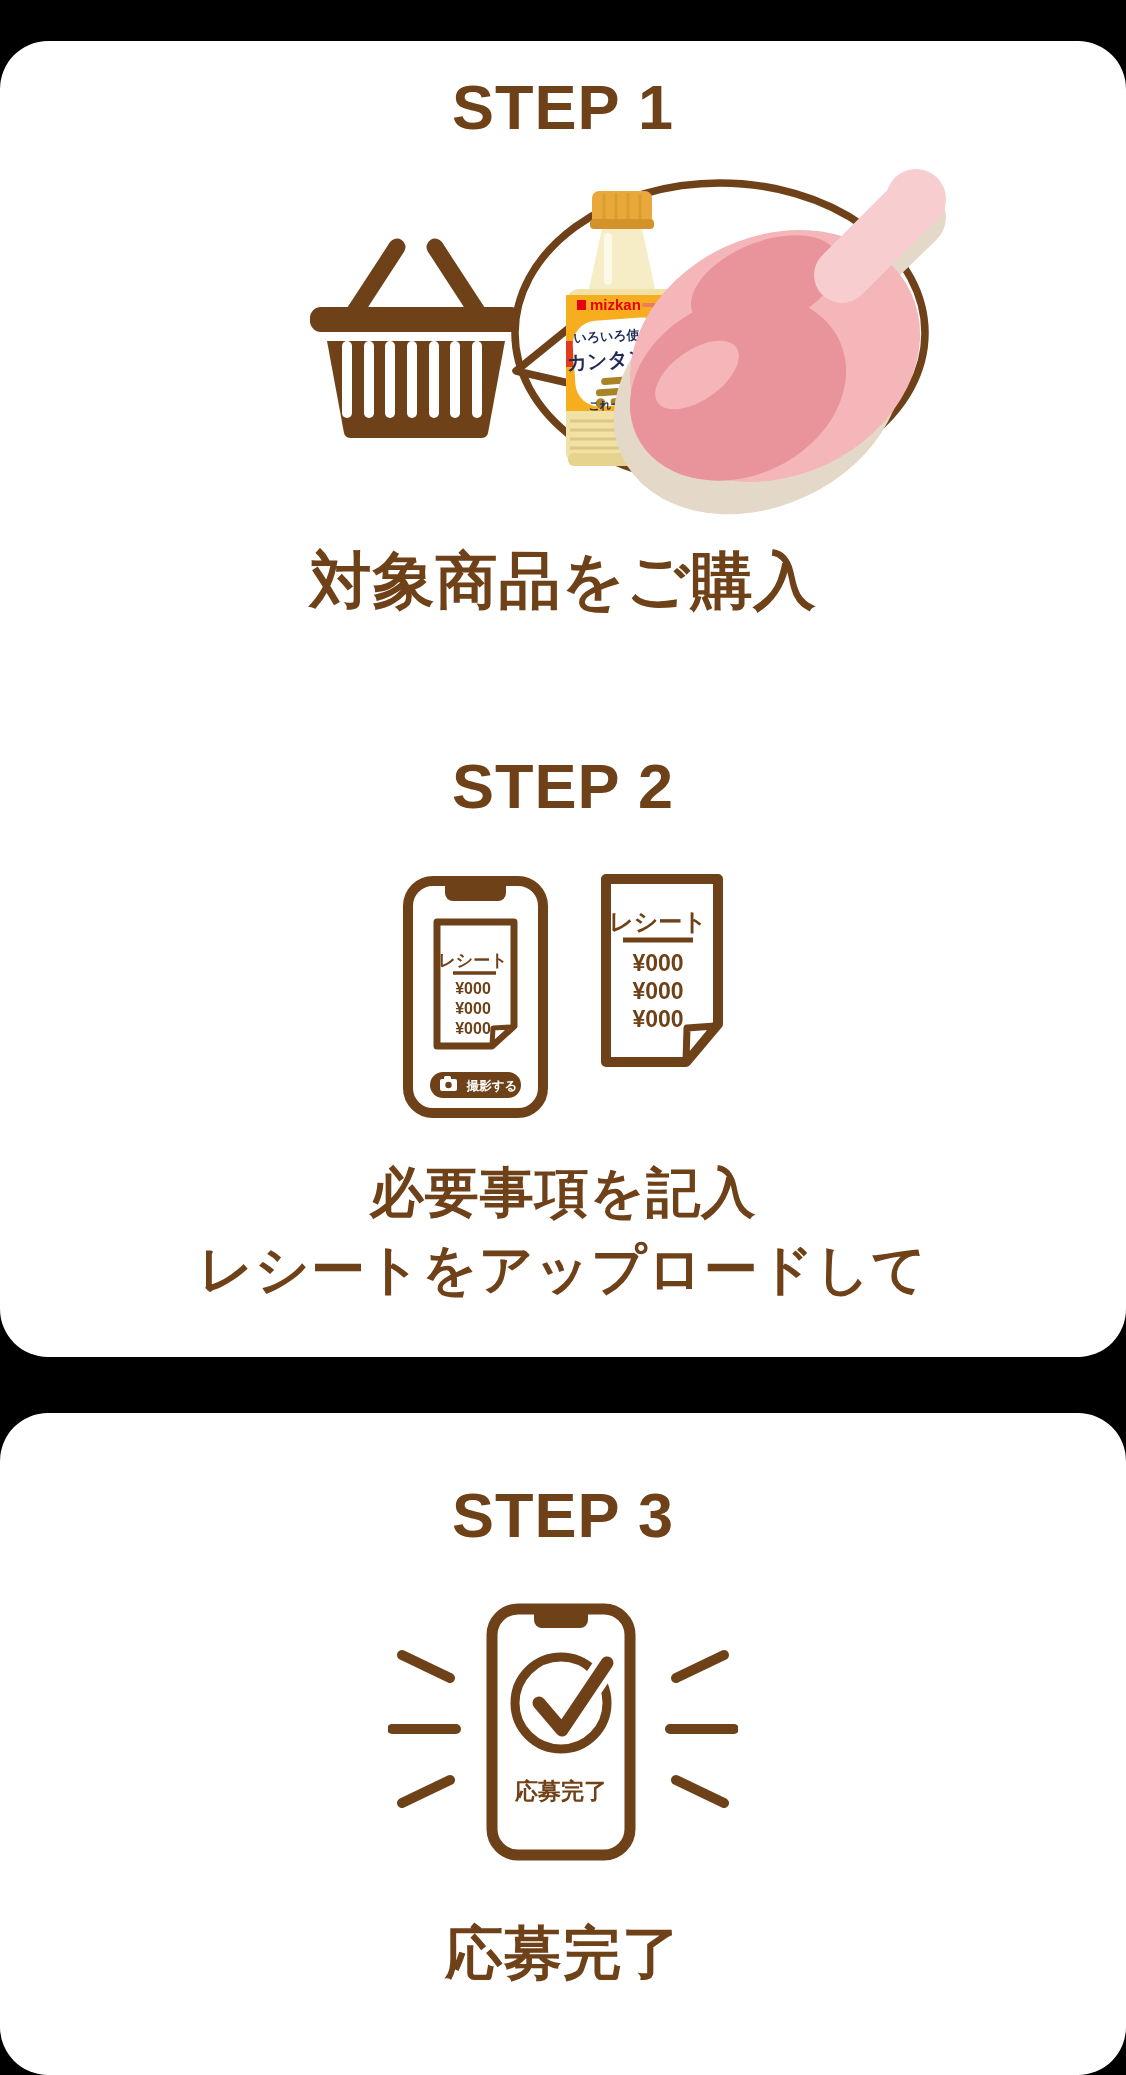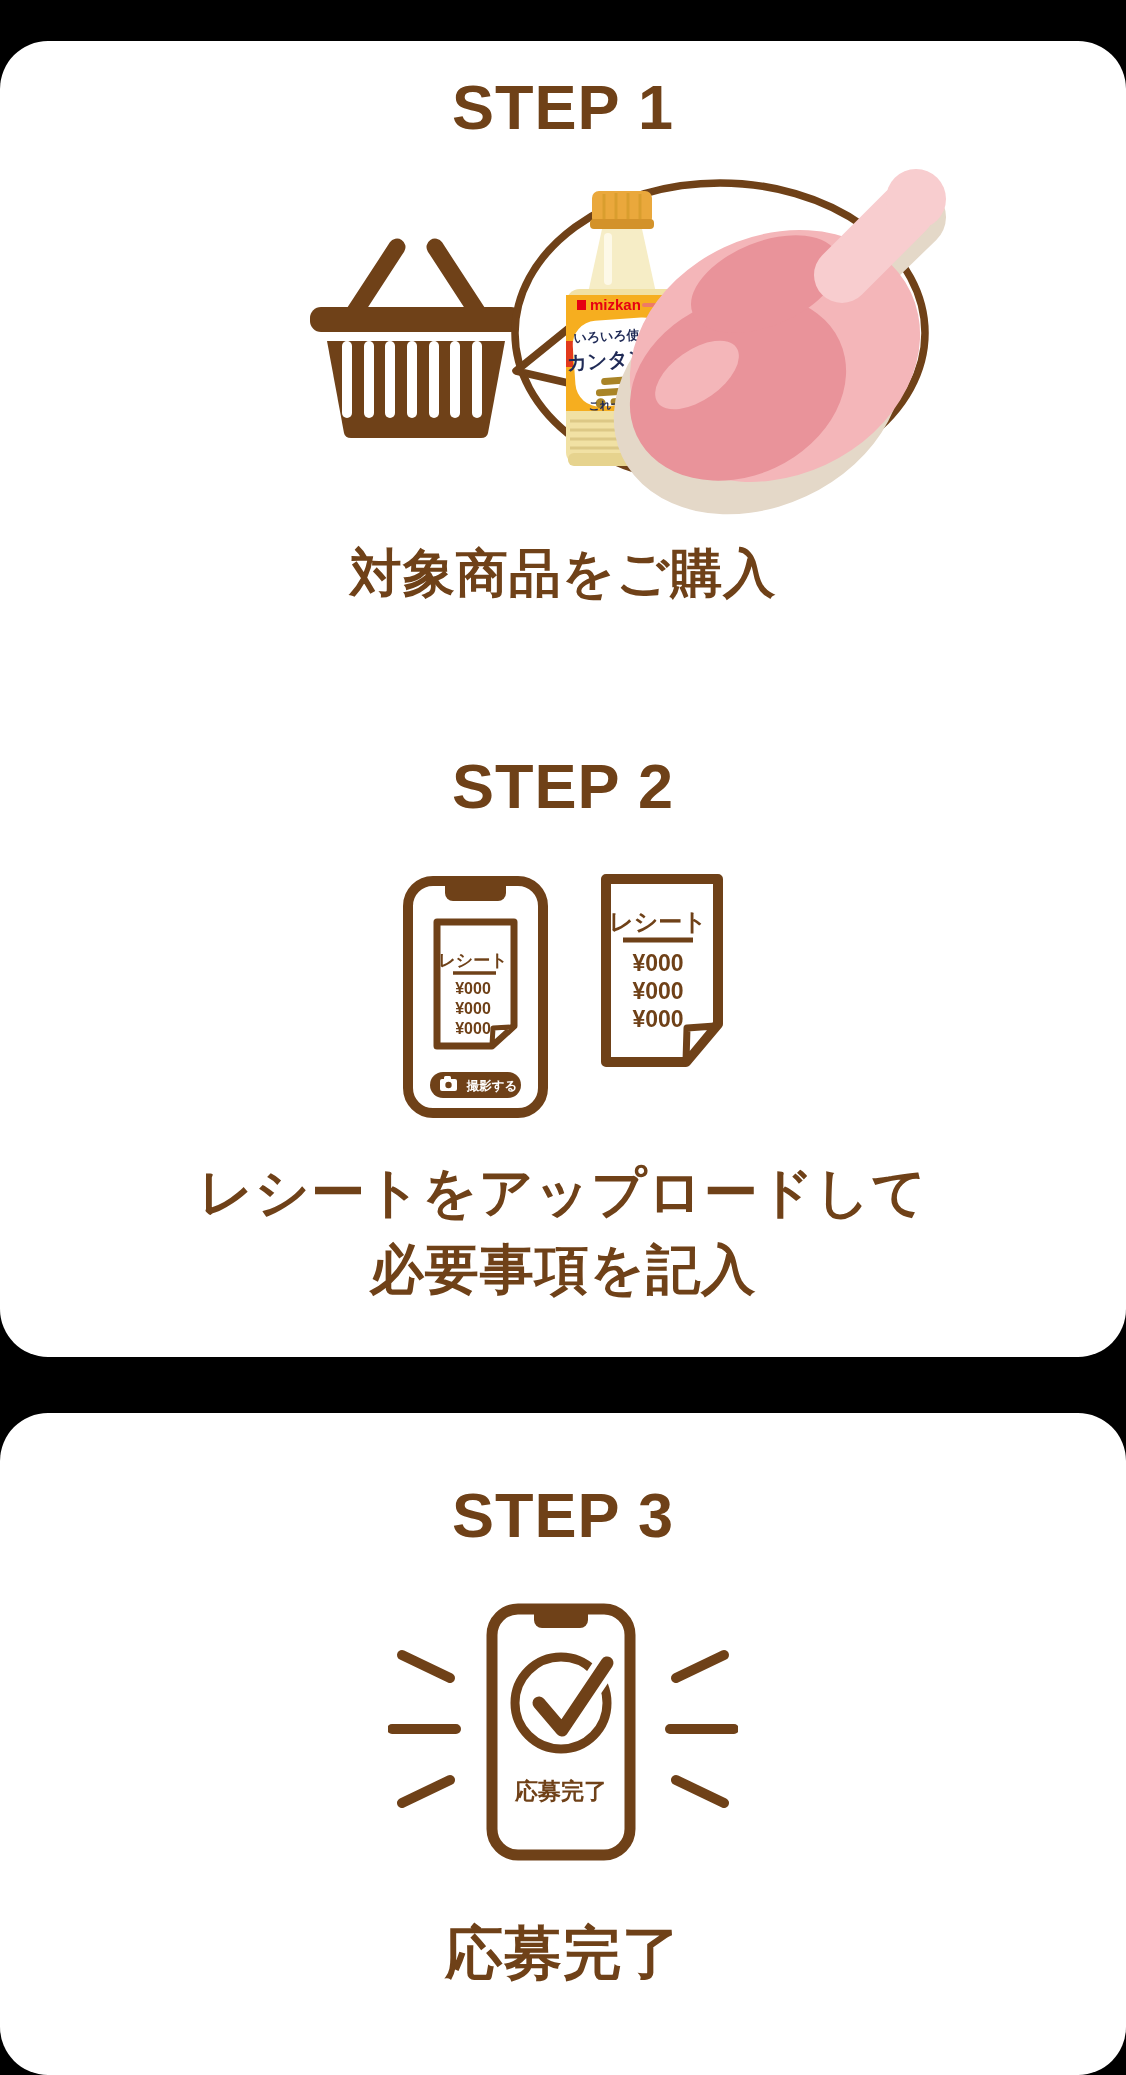--- a/index.html
+++ b/index.html
@@ -18,21 +18,21 @@
     position:absolute;left:0;width:100%;text-align:center;
     font-weight:800;font-size:63px;color:#6F4118;letter-spacing:1px;
   }
   #card1 .step-heading{top:30px;}
   #card2 .step-heading{top:48px;}
   #card3 .step-heading{top:50px;margin-top:16px;}
   .caption{
     position:absolute;left:0;width:100%;text-align:center;
     font-weight:800;color:#6F4118;letter-spacing:1px;
   }
-  #caption1{top:498px;font-size:52px;}
+  #caption1{top:498px;font-size:62px;}
   #caption2{top:452px;font-size:54px;line-height:1.42;}
   #caption3{top:502px;font-size:58px;}
   .illu{position:absolute;}
   #illu1{left:0;top:0;width:1126px;height:662px;}
   #illu2{left:403px;top:170px;width:320px;height:250px;}
   #illu3{left:388px;top:190px;width:350px;height:262px;}
   svg text{font-family:"Liberation Sans","DejaVu Sans",sans-serif;}
 </style>
 </head>
 <body>
@@ -141,22 +141,22 @@
       <path d="M 85 187 L 114 152 L 86 154 Z" fill="#FFFFFF" stroke="#6F4118" stroke-width="7" stroke-linejoin="round"></path>
       <text x="57" y="56" font-size="24" font-weight="bold" fill="#6F4118" text-anchor="middle">レシート</text>
       <line x1="22" y1="66" x2="92" y2="66" stroke="#6F4118" stroke-width="5"></line>
       <text x="57" y="97" font-size="23" font-weight="bold" fill="#6F4118" text-anchor="middle">¥000</text>
       <text x="57" y="125" font-size="23" font-weight="bold" fill="#6F4118" text-anchor="middle">¥000</text>
       <text x="57" y="153" font-size="23" font-weight="bold" fill="#6F4118" text-anchor="middle">¥000</text>
     </g>
   </svg>
 
   <div class="caption" id="caption2">
+    <div>必要事項を記入</div>
     <div>レシートをアップロードして</div>
-    <div>必要事項を記入</div>
   </div>
 </section>
 
 <section class="card" id="card3">
   <div class="step-heading">STEP 3</div>
 
   <svg class="illu" id="illu3" viewBox="0 0 350 262">
     <g stroke="#6F4118" stroke-width="10" stroke-linecap="round">
       <line x1="14" y1="52" x2="62" y2="75"></line>
       <line x1="4" y1="126" x2="68" y2="126"></line>

